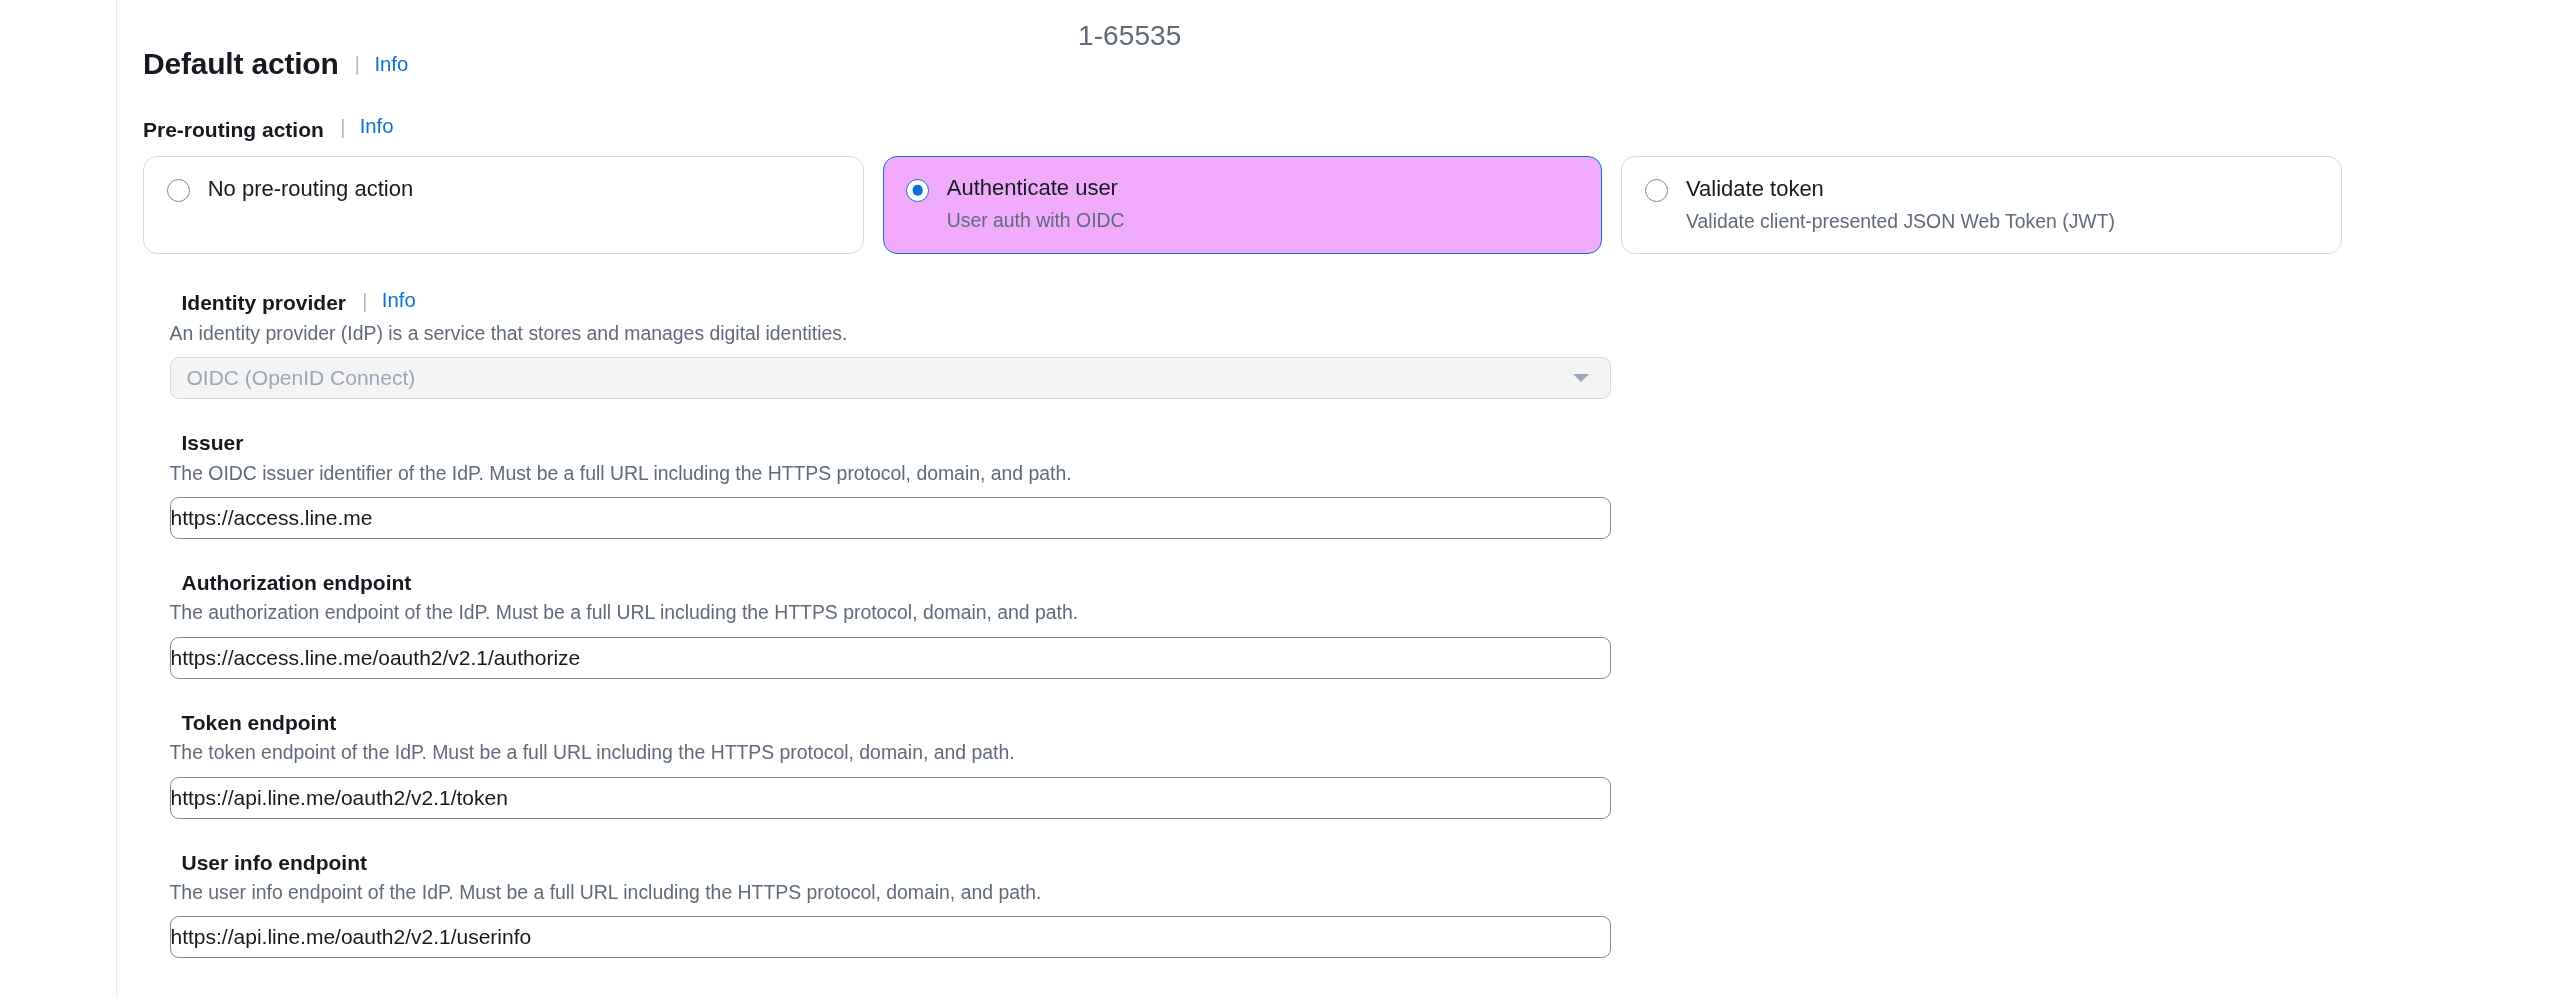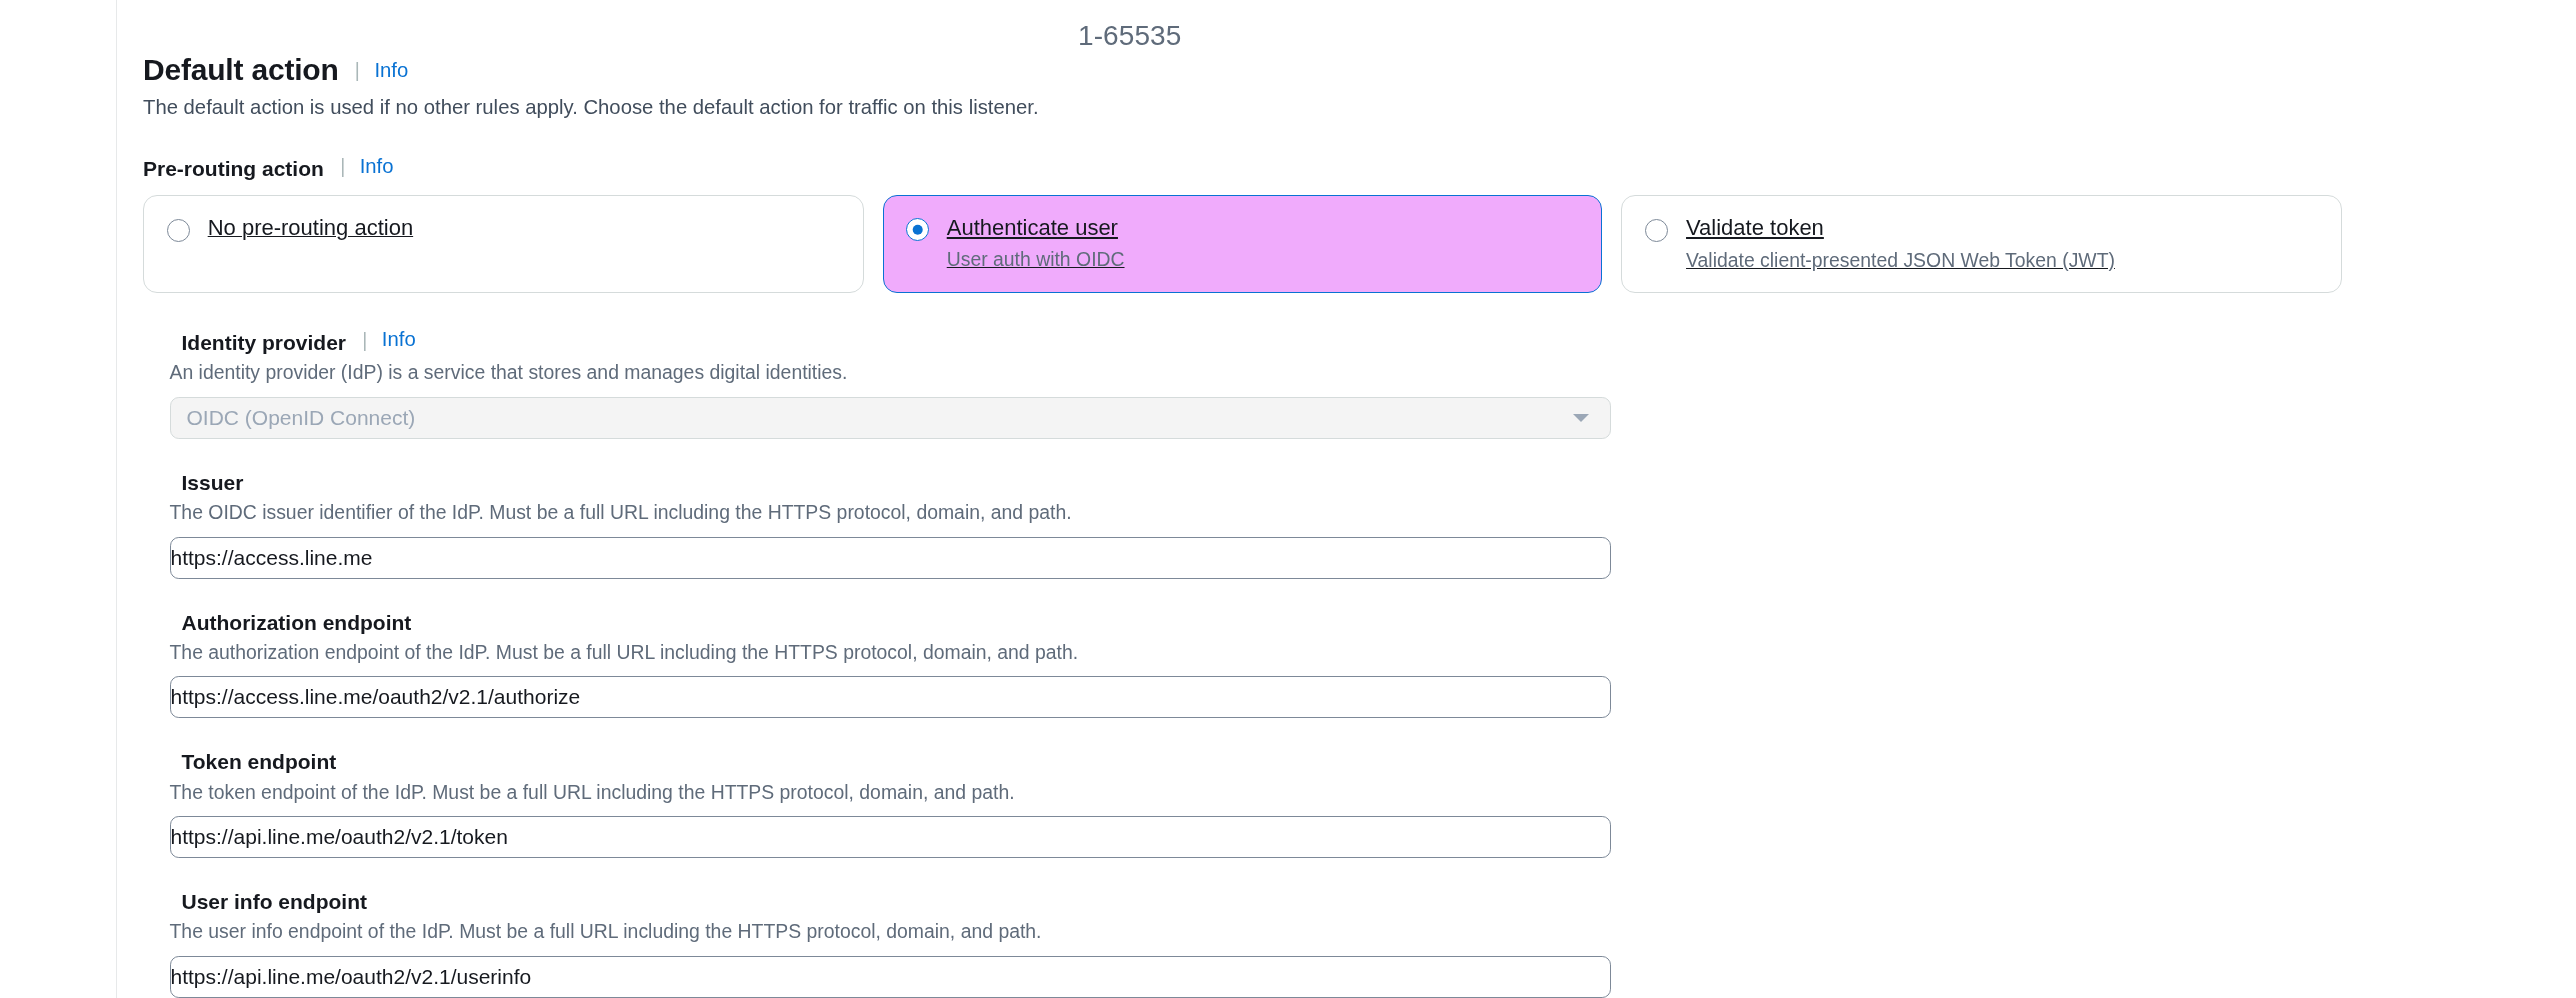--- a/index.html
+++ b/index.html
@@ -45,21 +45,21 @@
     left: 1078px;
     top: 20px;
     font-size: 28px;
     color: #5f6b7a;
     letter-spacing: 0.1px;
   }
 
   .content {
     position: absolute;
     left: 143px;
-    top: 52px;
+    top: 46px;
     width: 2210px;
   }
 
   h2.section-title {
     font-size: 30px;
     line-height: 35px;
     font-weight: bold;
     margin: 0;
     display: inline-block;
     vertical-align: baseline;
@@ -139,21 +139,21 @@
     content: "";
     position: absolute;
     left: 50%;
     top: 50%;
     width: 10.6px;
     height: 10.6px;
     border-radius: 50%;
     background: #0972d3;
     transform: translate(-50%, -50%);
   }
-  .tile-text { padding-top: 0; text-decoration: underline; }
+  .tile-text { padding-top: 0; }
   .tile-title {
     font-size: 22px;
     line-height: 26.5px;
     color: #16191f;
   }
   .tile-sub {
     font-size: 19.4px;
     line-height: 25px;
     color: #5f6b7a;
     margin-top: 6.2px;
@@ -231,21 +231,20 @@
 
   <div class="top-hint">1-65535</div>
 
   <div class="content">
 
     <div>
       <h2 class="section-title">Default action</h2>
       <span class="info-sep">|</span>
       <a class="info-link">Info</a>
     </div>
-    <div class="section-desc">The default action is used if no other rules apply. Choose the default action for traffic on this listener.</div>
 
     <div class="label-row">
       <span class="sub-title">Pre-routing action</span>
       <span class="info-sep">|</span>
       <a class="info-link">Info</a>
     </div>
 
     <div class="tile-row">
 
       <div class="tile">

